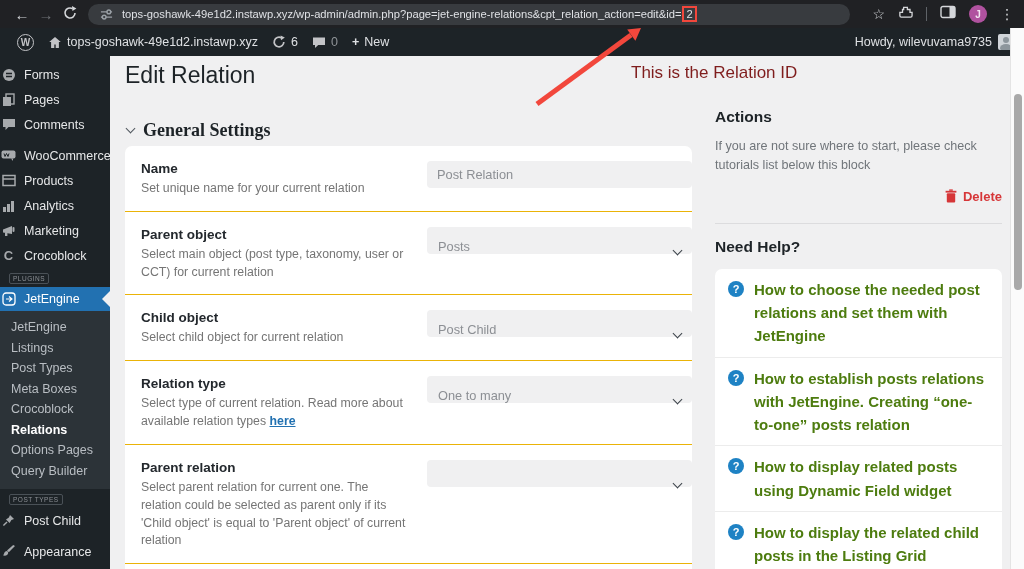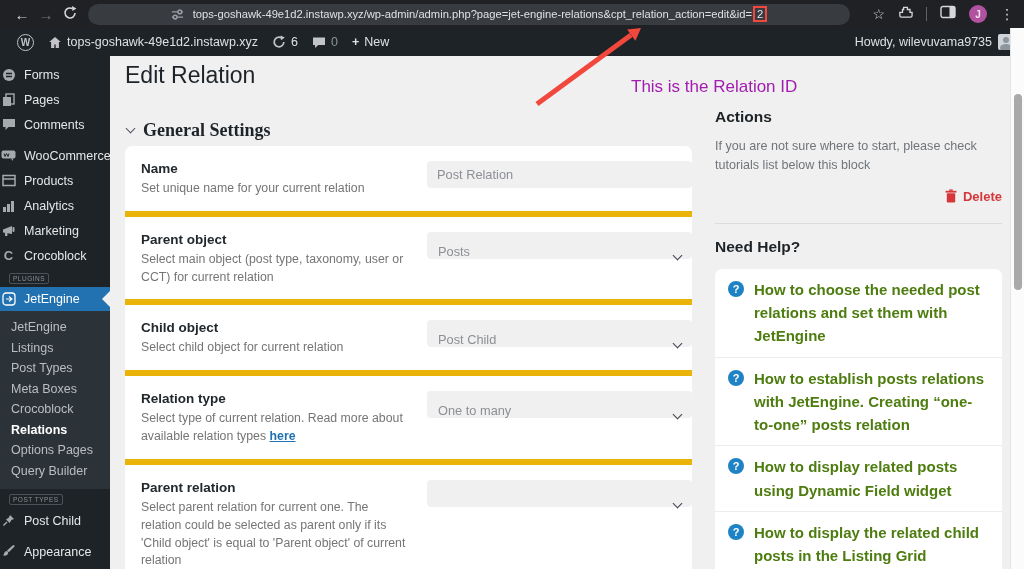--- a/index.html
+++ b/index.html
@@ -4,21 +4,21 @@
 <style>
   * { margin:0; padding:0; box-sizing:border-box; }
   html,body { width:1024px; height:569px; }
   body { font-family:"Liberation Sans", sans-serif; background:#f0f0f1; }
   .page { position:relative; width:1024px; height:569px; overflow:hidden; background:#f0f0f1; }
 
   
   .chrome { position:absolute; top:0; left:0; width:1024px; height:28px; background:#202124; display:flex; align-items:center; padding:0 10px; z-index:5; }
   .chrome .navic { color:#d5d7da; font-size:15px; width:24px; text-align:center; cursor:pointer; }
   .chrome .navic.dim { color:#6e7175; }
-  .urlpill { display:flex; align-items:center; width:762px; height:21px; background:#383b3f; border-radius:11px; margin-left:6px; padding:0 12px;justify-content:center; }
+  .urlpill { display:flex; align-items:center; width:762px; height:21px; background:#383b3f; border-radius:11px; margin-left:6px; padding:0 12px; }
   .urlpill .tune { margin-right:9px; display:flex; }
   .urltext { color:#dfe1e5; font-size:11.2px; white-space:nowrap; overflow:hidden; }
   .url-id { display:inline-block; border:2px solid #f2473c; padding:0 2px; margin-left:1px; line-height:12px; }
   .chrome-right { display:flex; align-items:center; margin-left:auto; gap:13px; }
   .chrome-right .glyph { color:#d5d7da; font-size:14px; cursor:pointer; }
   .vsep { width:1px; height:14px; background:#5f6368; }
   .avatar-j { width:18px; height:18px; border-radius:50%; background:#b0529f; color:#f3e6f1; font-size:10px; font-weight:bold; display:flex; align-items:center; justify-content:center; cursor:pointer; }
 
   
   .adminbar { position:absolute; top:28px; left:0; width:1024px; height:28px; background:#1d2327; display:flex; align-items:center; padding:0 10px; color:#dee0e3; font-size:12.5px; z-index:4; }
@@ -40,28 +40,28 @@
   .notch { position:absolute; right:0; top:50%; margin-top:-8px; width:0; height:0; border-top:8px solid transparent; border-bottom:8px solid transparent; border-right:8px solid #f0f0f1; }
   .submenu { background:#2c3338; padding:6px 0 8px 0; }
   .sub-item { display:block; color:#b9bec3; font-size:12.5px; padding:3px 0 3px 11px; cursor:pointer; line-height:14.5px; white-space:nowrap; }
   .sub-item.cur { color:#fff; font-weight:bold; }
   .badge-red { display:inline-flex; align-items:center; justify-content:center; min-width:16px; height:16px; border-radius:9px; background:#d63638; color:#fff; font-size:9.5px; font-weight:bold; margin-left:5px; padding:0 4px; }
   .crok { font-size:13px; font-weight:bold; color:#a7aaad; line-height:1; }
 
   
   .content { position:absolute; top:56px; left:110px; width:900px; height:513px; background:#f0f0f1; overflow:hidden; }
   .page-title { position:absolute; left:15px; top:6px; font-size:23px; font-weight:400; color:#1d2327; }
-  .annotation { position:absolute; left:521px; top:21px; font-size:17px; font-weight:500; color:#a21caf; white-space:nowrap; }
+  .annotation { position:absolute; left:521px; top:7px; font-size:17px; font-weight:500; color:#7f1d1d; white-space:nowrap; }
   .section-head { position:absolute; left:17px; top:64px; display:flex; align-items:center; gap:9px; cursor:pointer; }
   .section-head b { font-size:18px; color:#1d2327;font-family:Liberation Serif, serif; }
   .chev { width:7px; height:7px; border-right:1.8px solid #50575e; border-bottom:1.8px solid #50575e; transform:rotate(45deg); margin-top:-4px; }
 
   .card { position:absolute; left:15px; top:90px; width:567px; background:#fff; border-radius:7px 7px 0 0; }
   .frow { display:flex; padding:15px 0 13px 16px; }
-  .frow + .frow { border-top:6px solid #eab308; }
+  .frow + .frow { border-top:1px solid #eab308; }
   .fleft { width:278px; }
   .flabel { font-size:13.5px; font-weight:bold; color:#23282d; margin-bottom:4px; }
   .fdesc { font-size:12.3px; color:#757575; line-height:1.45; padding-right:8px; }
   .fdesc a { color:#2271b1; font-weight:bold; }
   .fright { width:265px; margin-left:auto; }
   .ftext { width:100%; height:27px; background:#f0f0f1; border:none; border-radius:4px; padding:0 10px; font-size:12.8px; color:#8c8f94; font-family:"Liberation Sans",sans-serif; }
   .fselect { width:100%; height:27px; background:#f0f0f1; border-radius:4px; padding:0 11px; font-size:12.8px; color:#8c8f94; display:flex; align-items:flex-end; justify-content:space-between; cursor:pointer; }
   .fselect .chev { border-color:#3c434a; margin-top:-3px; }
 
   

